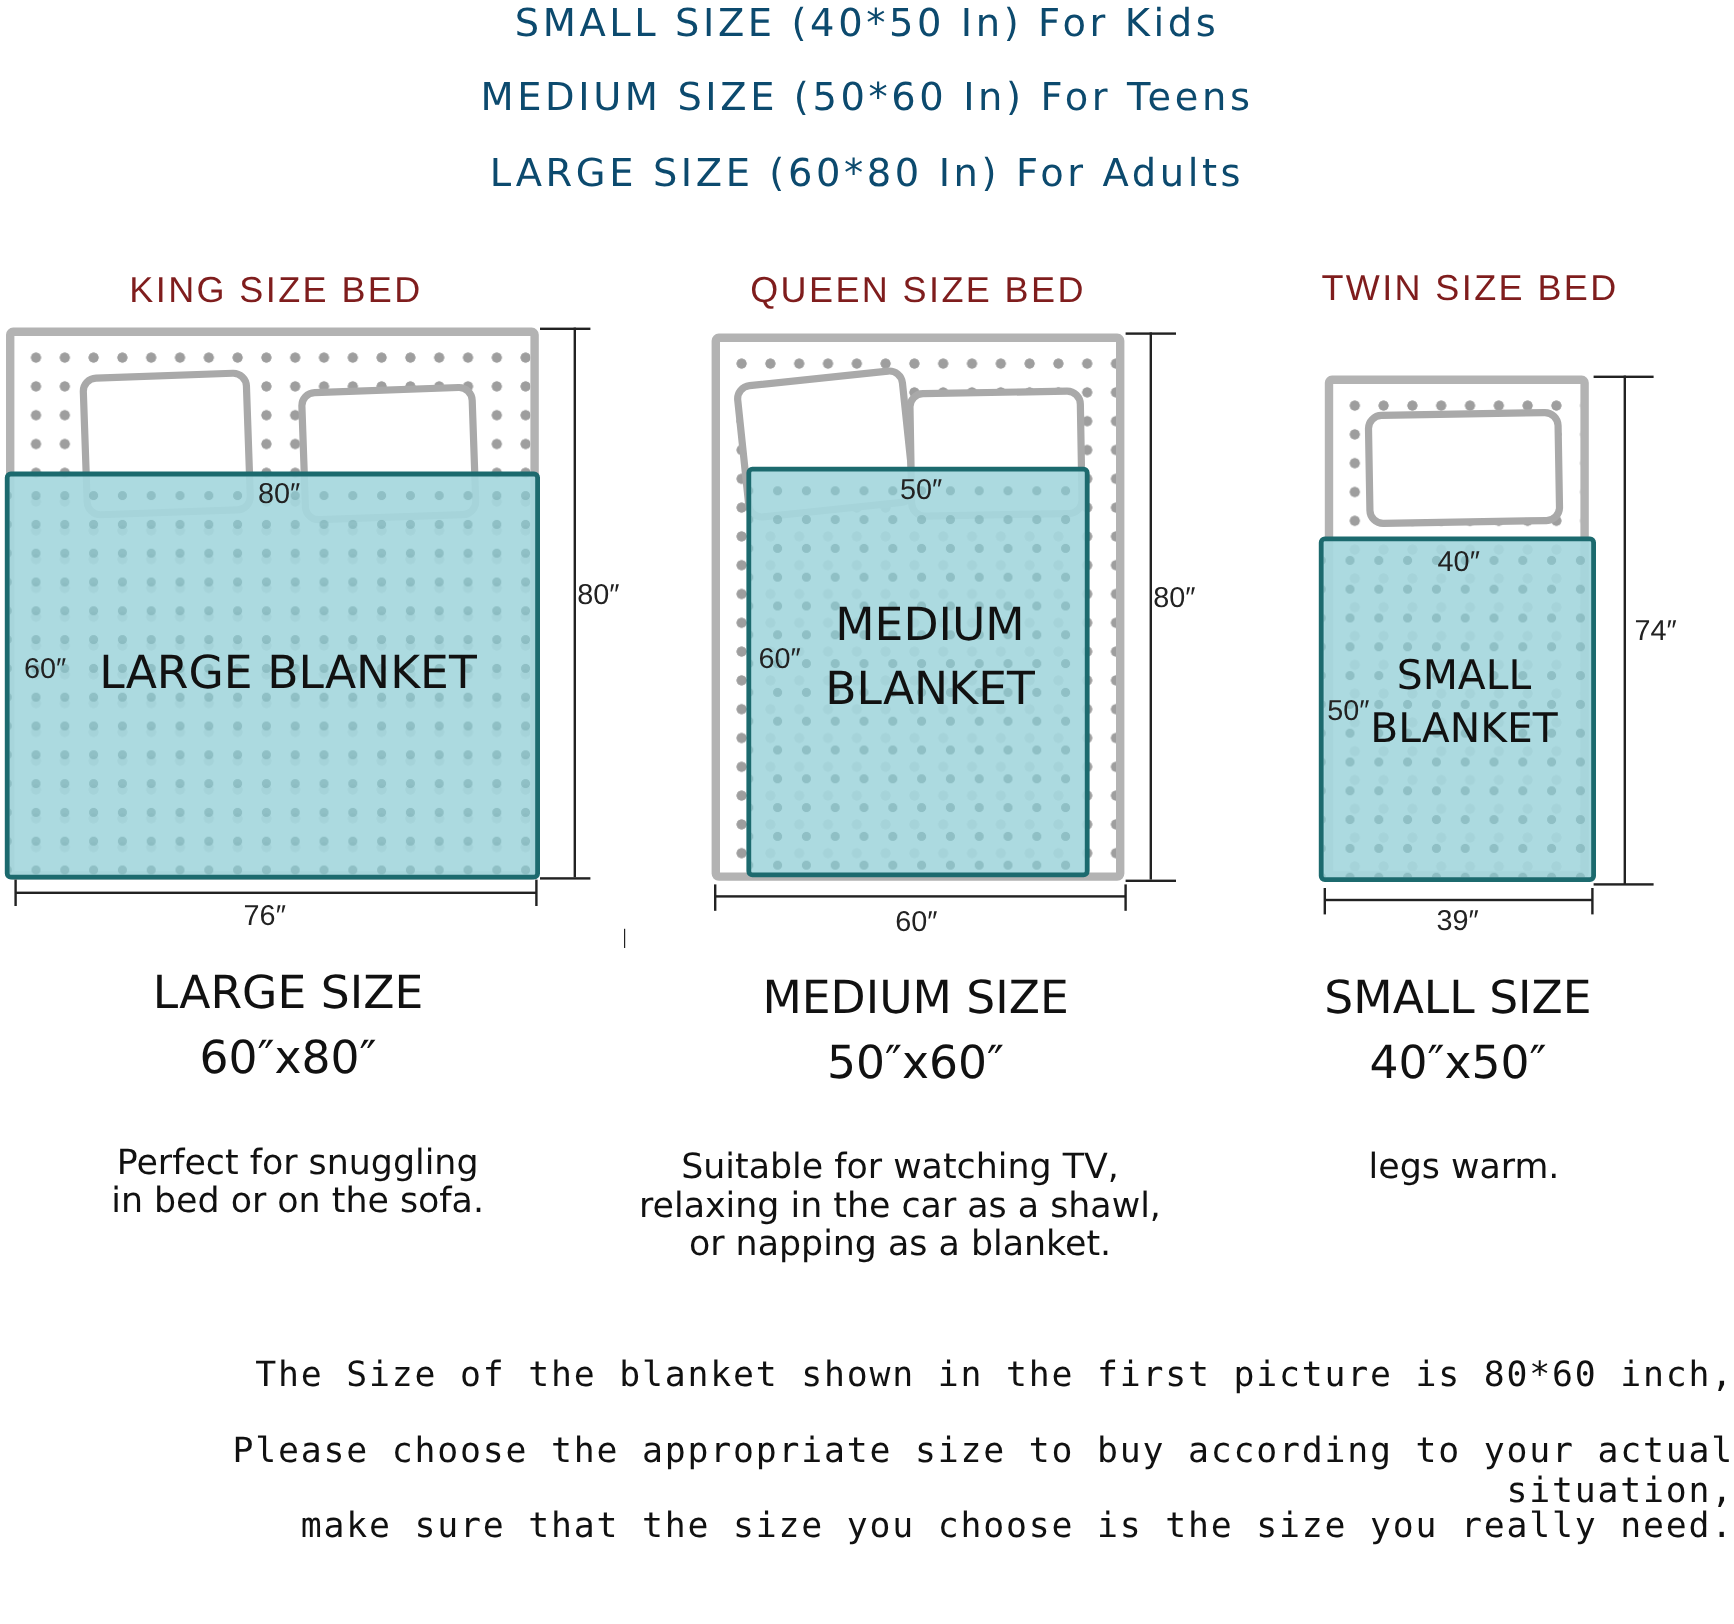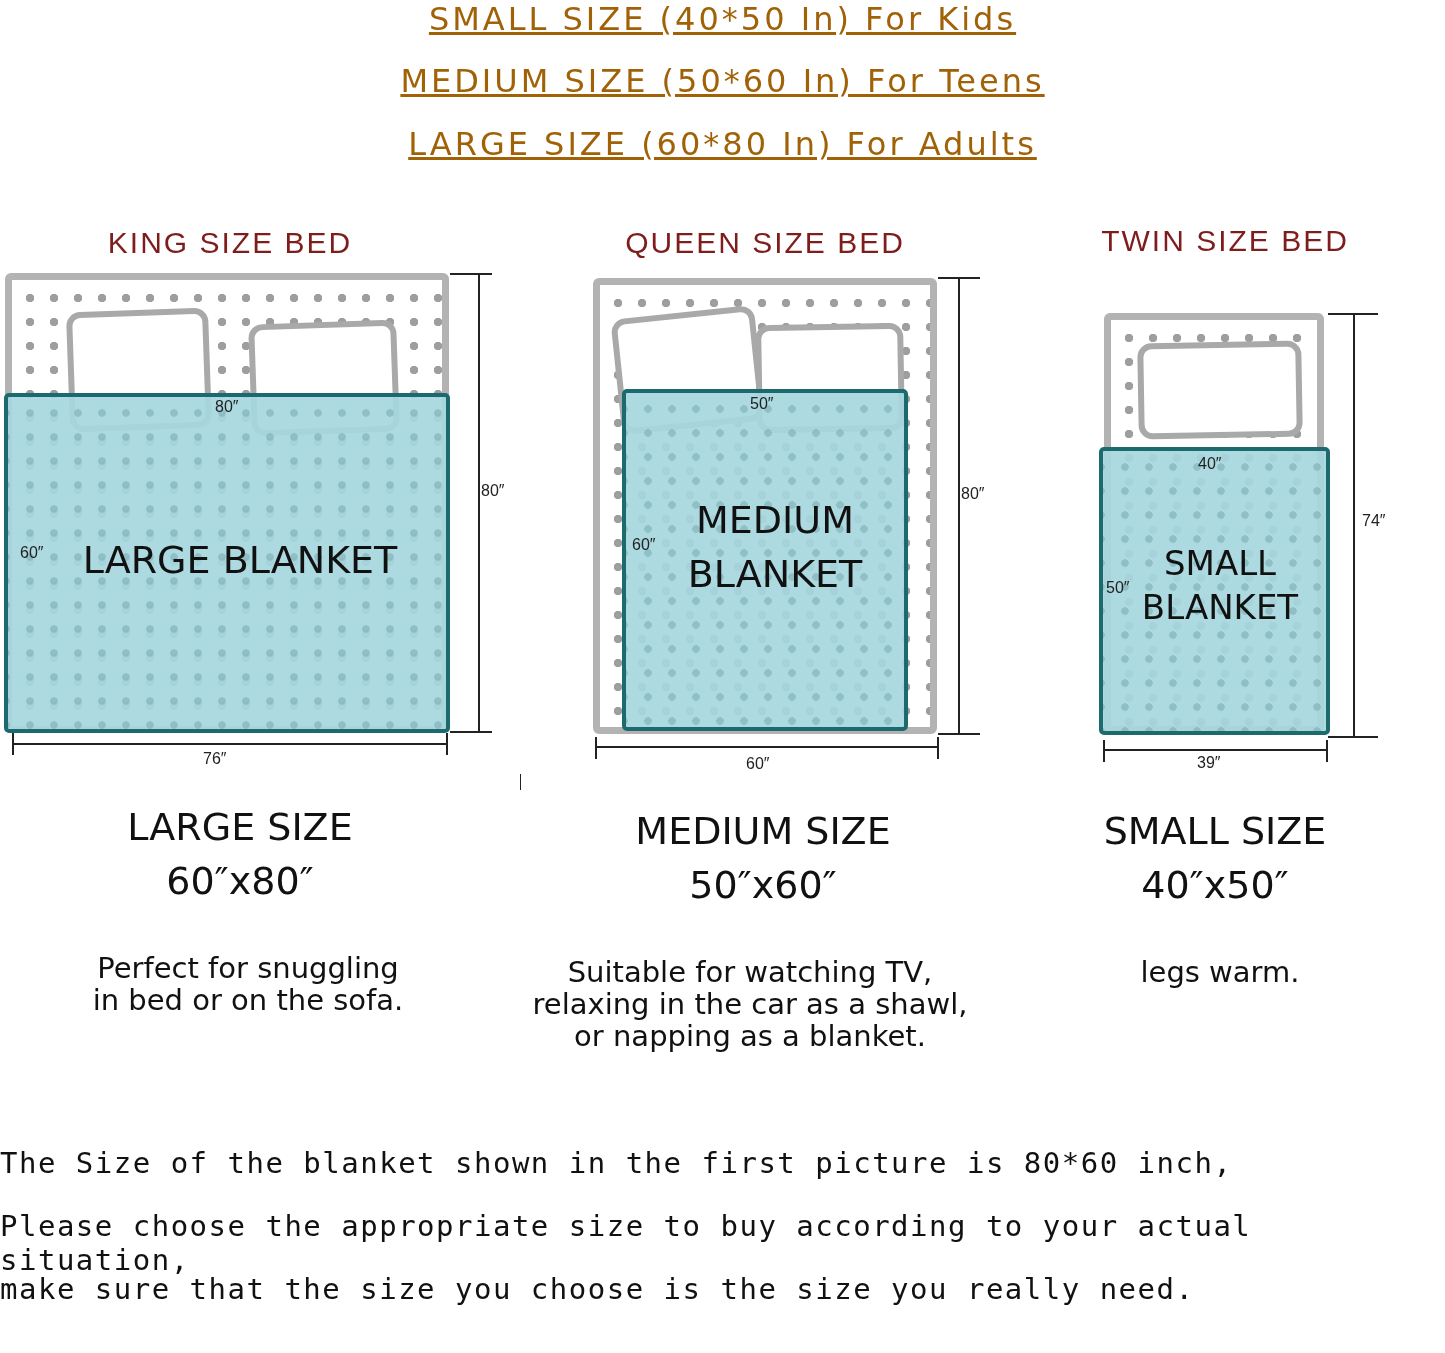--- a/index.html
+++ b/index.html
@@ -1,32 +1,32 @@
 <!DOCTYPE html>
 <html><head>
 <meta charset="utf-8">
 <style>
   html, body { margin:0; padding:0; background:#ffffff; }
   body { width:1445px; height:1353px; position:relative; overflow:hidden; font-family:"DejaVu Sans", sans-serif; color:#111; }
   .abs { position:absolute; }
-  .hdr { left:0; width:1445px; text-align:center; font-size:32px; letter-spacing:3px; color:#a16207; font-family:"DejaVu Sans", sans-serif;text-decoration:underline; }
+  .hdr { left:0; width:1445px; text-align:center; font-size:32px; letter-spacing:3px; color:#0c4a6e; font-family:"DejaVu Sans", sans-serif; }
   .bedtitle { font-size:30px; letter-spacing:2px; color:#7f1d1d; text-align:center; font-family:"Liberation Sans", sans-serif; }
   .bed { border:7px solid #b3b3b3; border-radius:6px; box-sizing:border-box; background-color:#fff;
          background-image: radial-gradient(circle, #9e9e9e 4px, transparent 4.5px); background-size:24px 24px; background-position:6px 6px; }
   .pillow { background:#fff; border:6px solid #a9a9a9; border-radius:14px; box-sizing:border-box; }
   .blanket { background-color:rgba(166,215,222,0.93); border:4px solid #1c6a6e; border-radius:5px; box-sizing:border-box;
              background-image: radial-gradient(circle, rgba(120,170,175,0.55) 3.5px, transparent 4px); background-size:24px 24px; background-position:10px 4px; }
   .dimv { border-left:2px solid #222; }
   .dimh { border-top:2px solid #222; }
   .tick { background:#222; }
-  .dimtxt { font-size:16px; color:#222; font-family:"Liberation Sans", sans-serif; }
+  .dimtxt { font-size:24px; color:#222; font-family:"Liberation Sans", sans-serif; }
   .bigtxt { font-size:38px; color:#111; font-family:"DejaVu Sans", sans-serif; text-align:center; line-height:52px; }
   .sizetitle { font-size:38px; text-align:center; color:#111; font-family:"DejaVu Sans", sans-serif; line-height:54px; }
   .desc { font-size:29px; text-align:center; color:#111; line-height:32px; font-family:"DejaVu Sans", sans-serif; }
-  .note { left:0; width:1445px; text-align:left; font-family:"DejaVu Sans Mono", monospace; font-size:29px; letter-spacing:1.5px; color:#111;margin-top:18px; }
+  .note { left:0; width:1445px; text-align:right; font-family:"DejaVu Sans Mono", monospace; font-size:29px; letter-spacing:1.5px; color:#111; }
 </style>
 </head>
 <body>
 
 <div class="abs hdr" style="top:0px;">SMALL SIZE (40*50 In) For Kids</div>
 <div class="abs hdr" style="top:62px;text-align:center;">MEDIUM SIZE (50*60 In) For Teens</div>
 <div class="abs hdr" style="top:125px;">LARGE SIZE (60*80 In) For Adults</div>
 
 <div class="abs bedtitle" style="left:60px; top:226px; width:340px;">KING SIZE BED</div>
 <div class="abs" style="left:0; top:0;">

